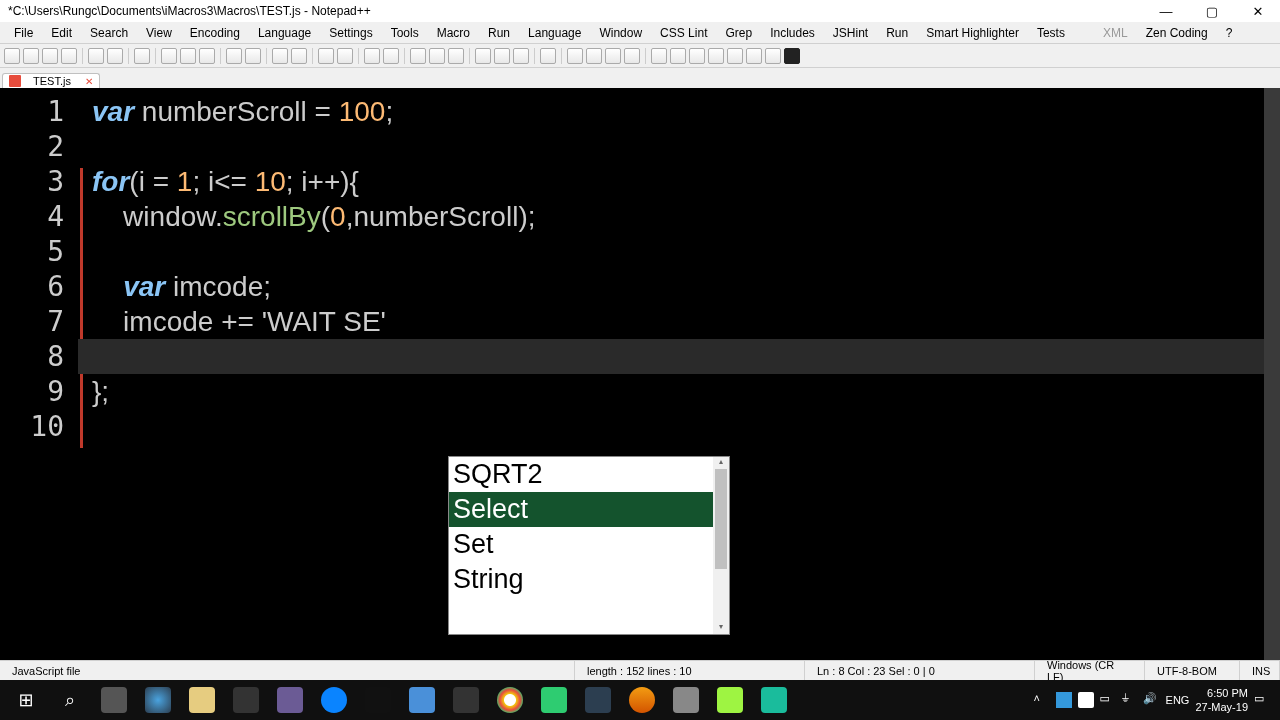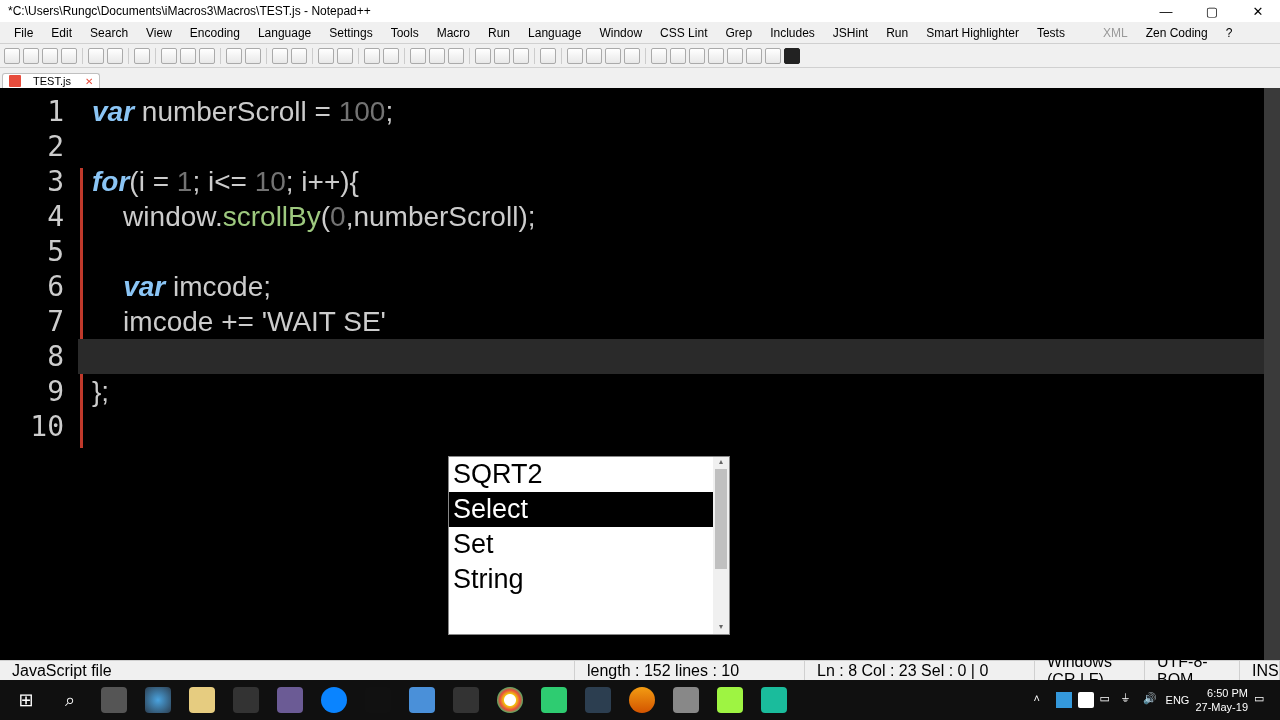--- a/index.html
+++ b/index.html
@@ -26,39 +26,39 @@
 .tab { background: #fff; border: 1px solid #c0c0c0; border-bottom: none; border-top-left-radius: 3px; border-top-right-radius: 3px; padding: 1px 6px; font-size: 11px; display: flex; align-items: center; gap: 12px; }
 .tab .fileicon { width: 12px; height: 12px; background: #e74c3c; border-radius: 1px; }
 .tab .close { font-size: 10px; color: #e74c3c; margin-left: 2px; cursor: pointer; }
 
 
 .editor { height: 572px; background: #000; display: flex; position: relative; }
 .gutter { width: 78px; background: #000; text-align: right; padding: 6px 14px 0 0; }
 .gutter .ln { color: #ccc; font-family: Consolas, monospace; font-size: 28px; line-height: 35px; }
 .code { flex: 1; padding: 6px 0 0 14px; font-family: Consolas, monospace; font-size: 28px; line-height: 35px; color: #ccc; position: relative; }
 .kw { color: #8bc5f5; font-weight: bold; font-style: italic; }
-.num { color: #737373; }
+.num { color: #fdba74; }
 .prop { color: #9ec97f; }
 .str { color: #ccc; }
 .highlight-line { position: absolute; left: 0; right: 0; height: 35px; background: #2a2a2a; top: calc(6px + 35px * 7); }
 .fold1 { position: absolute; left: 80px; top: calc(6px + 35px * 2 + 4px); width: 3px; height: calc(35px * 8); background: #c0392b; }
 
 .codeline { position: relative; z-index: 2; white-space: pre; }
 
 
 .autocomplete { position: absolute; left: 448px; top: 368px; width: 282px; height: 179px; background: #fff; border: 1px solid #888; font-family: Consolas, monospace; font-size: 27px; display: flex; }
 .ac-list { flex: 1; overflow: hidden; }
 .ac-item { padding: 0 4px; line-height: 35px; color: #000; cursor: pointer; }
-.ac-item.sel { background: #000000; color: #fff; }
+.ac-item.sel { background: #14532d; color: #fff; }
 .ac-scroll { width: 16px; background: #f0f0f0; position: relative; }
 .ac-scroll .thumb { position: absolute; top: 12px; left: 2px; right: 2px; height: 100px; background: #c0c0c0; }
 .ac-scroll .arrow { position: absolute; left: 0; right: 0; height: 12px; text-align: center; font-size: 8px; color: #666; }
 
 
-.statusbar { position: absolute; left: 0; right: 0; height: 20px; bottom: 40px; background: #f0f0f0; border-top: 1px solid #d0d0d0; display: flex; align-items: center; font-size: 16px; color: #000; margin-top: 9px; }
+.statusbar { position: absolute; left: 0; right: 0; height: 20px; bottom: 40px; background: #f0f0f0; border-top: 1px solid #d0d0d0; display: flex; align-items: center; font-size: 11px; color: #000; margin-top: 9px; }
 .statusbar .cell { padding: 0 12px; border-right: 1px solid #d0d0d0; height: 100%; display: flex; align-items: center; }
 .statusbar .flex1 { flex: 1; }
 
 
 .taskbar { position: absolute; left: 0; right: 0; bottom: 0; height: 40px; background: #101010; display: flex; align-items: center; padding: 0 4px; }
 .tbitem { width: 44px; height: 38px; display: flex; align-items: center; justify-content: center; cursor: pointer; }
 .tbicon2 { width: 26px; height: 26px; border-radius: 4px; }
 .start { font-size: 18px; color: #fff; }
 .search { font-size: 18px; color: #fff; }
 .tray { margin-left: auto; display: flex; align-items: center; gap: 6px; color: #fff; font-size: 11px; padding-right: 6px; }

